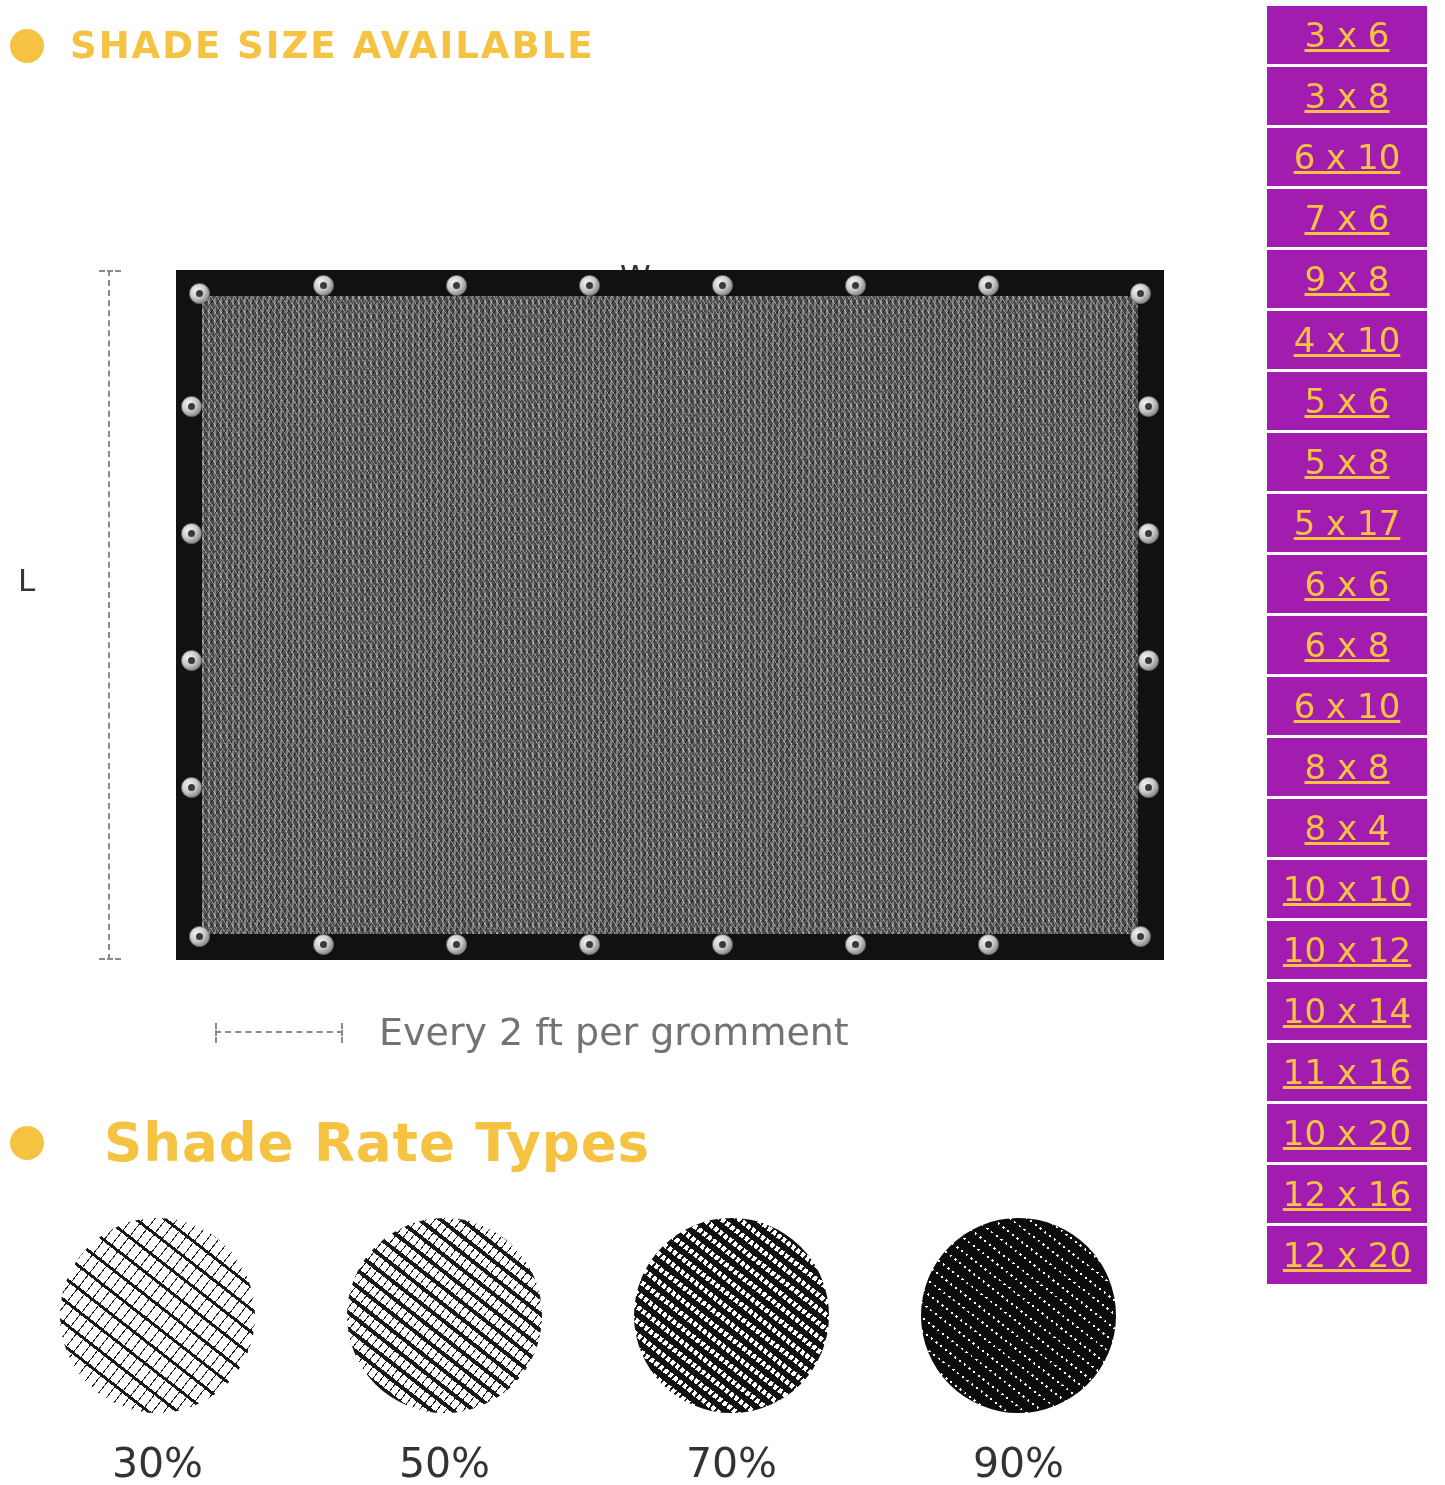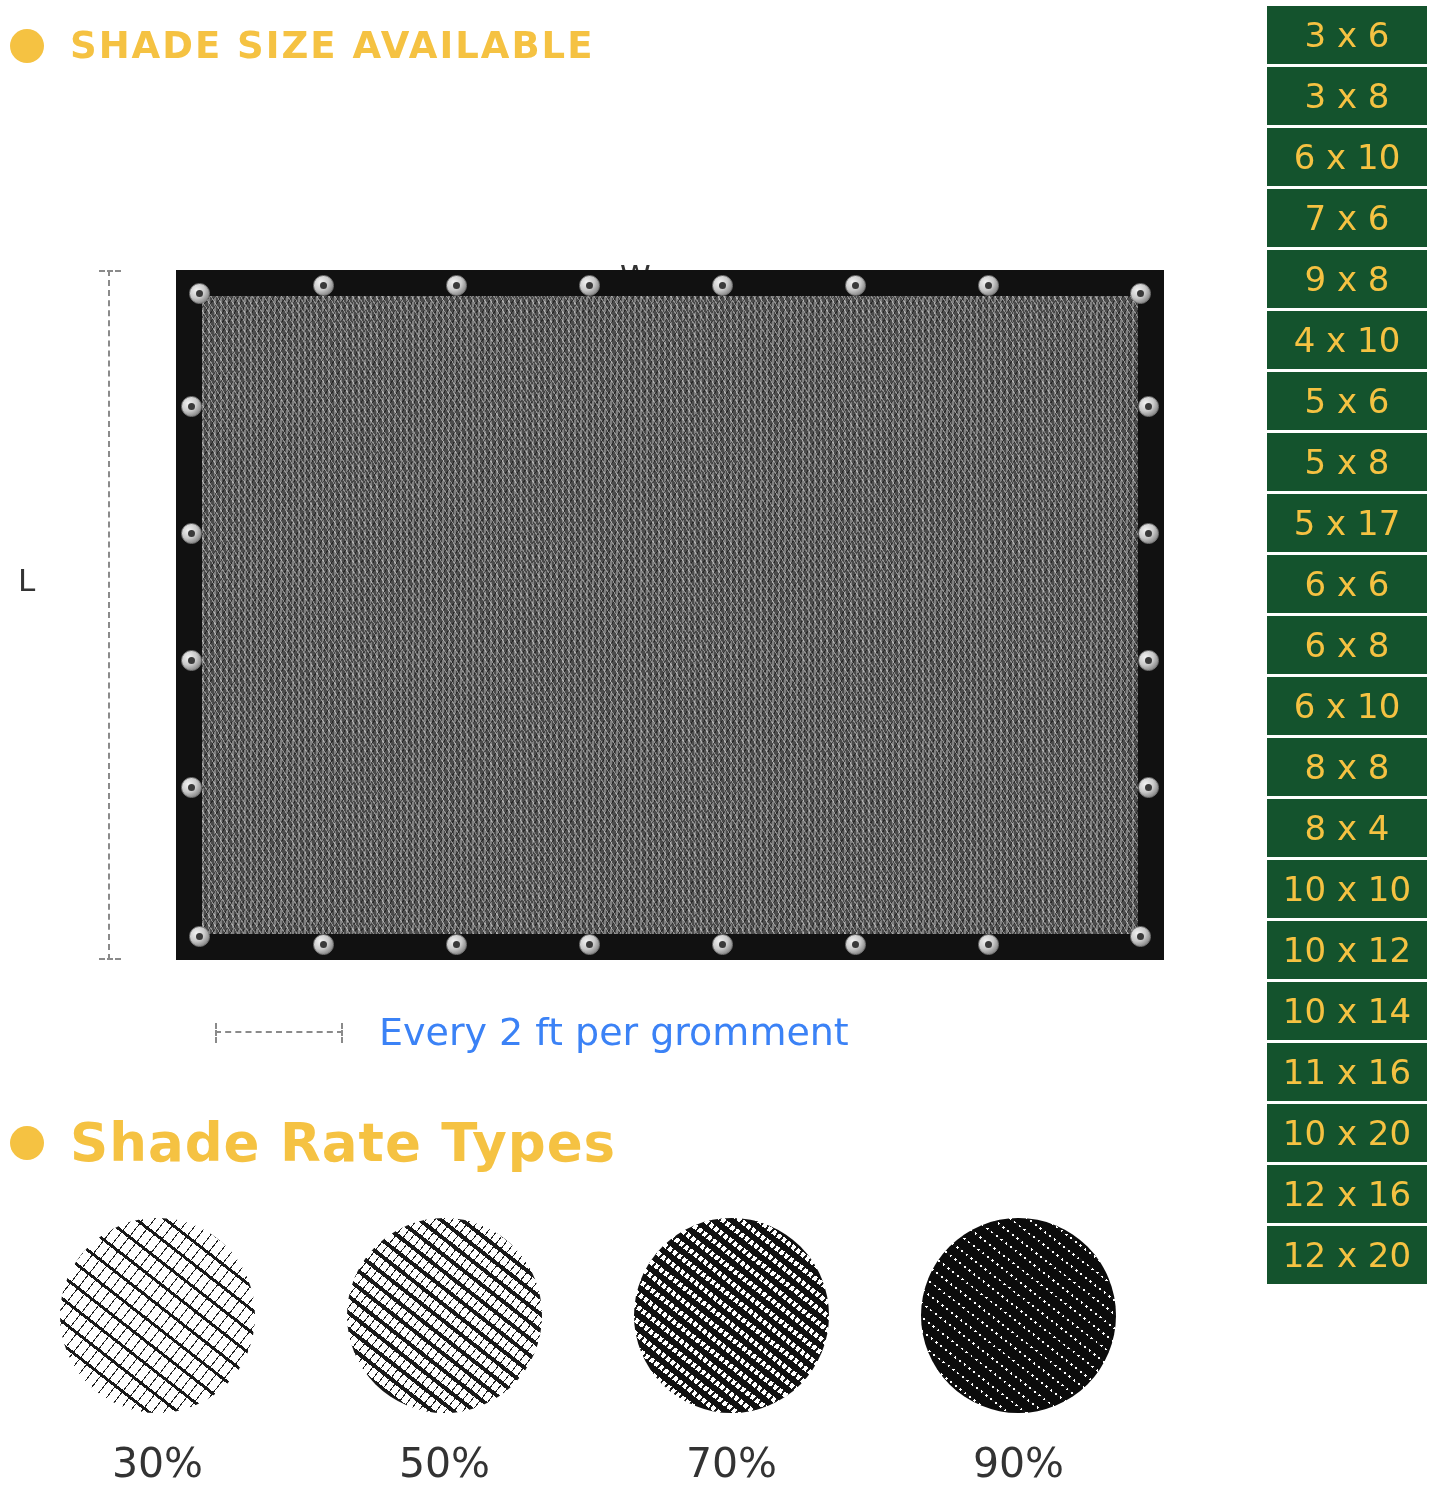--- a/index.html
+++ b/index.html
@@ -36,20 +36,21 @@
     white-space: nowrap;
   }
   #heading-1 { left: 10px; top: 24px; }
   #heading-1 .heading-text {
     font-size: 37px;
     letter-spacing: 2px;
   }
   #heading-2 { left: 10px; top: 1112px; }
   #heading-2 .heading-text {
     font-size: 53px;
+    margin-left: 34px;
   }
 
   
   .diagram {
     position: absolute;
     left: 0;
     top: 130px;
     width: 1260px;
     height: 960px;
   }
@@ -158,21 +159,21 @@
   .note-dim .cap {
     position: absolute;
     top: -10px;
     width: 0; height: 20px;
     border-left: 2px dashed #8a8a8a;
   }
   .note-dim .cap.left { left: 0; }
   .note-dim .cap.right { right: 0; }
   .note-text {
     font-size: 38px;
-    color: #3b82f6;
+    color: #737373;
     white-space: nowrap;
     font-family: "DejaVu Sans", sans-serif;
   }
 
   
   .rates {
     position: absolute;
     left: 60px;
     top: 1218px;
     width: 1140px;
@@ -222,27 +223,28 @@
     position: absolute;
     right: 18px;
     top: 6px;
     width: 160px;
     display: flex;
     flex-direction: column;
     gap: 3px;
   }
   .size-chip {
     height: 58px;
-    background: #14532d;
+    background: #a21caf;
     color: #F5C242;
     font-size: 34px;
     display: flex;
     align-items: center;
     justify-content: center;
     white-space: nowrap;
+    text-decoration: underline;
   }
 </style>
 </head>
 <body>
 
 <div class="heading" id="heading-1">
   <span class="bullet-dot"></span>
   <span class="heading-text">SHADE SIZE AVAILABLE</span>
 </div>
 

